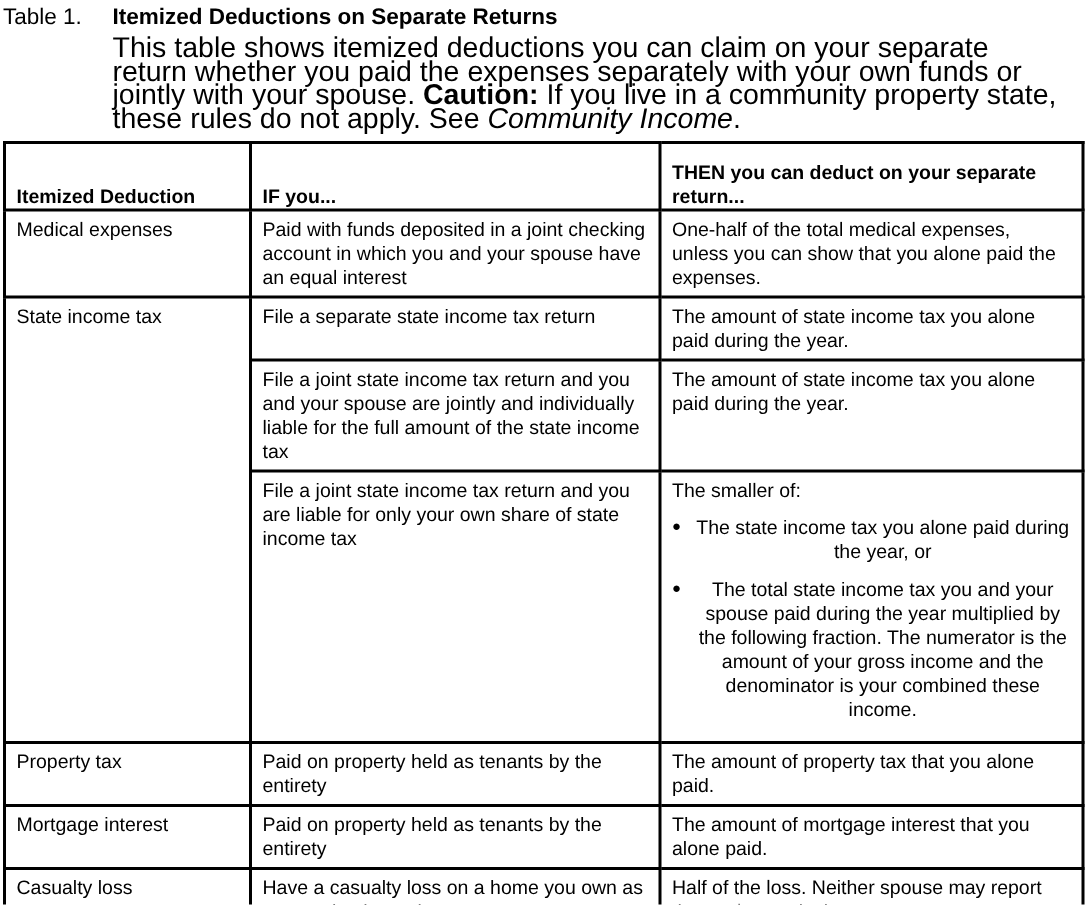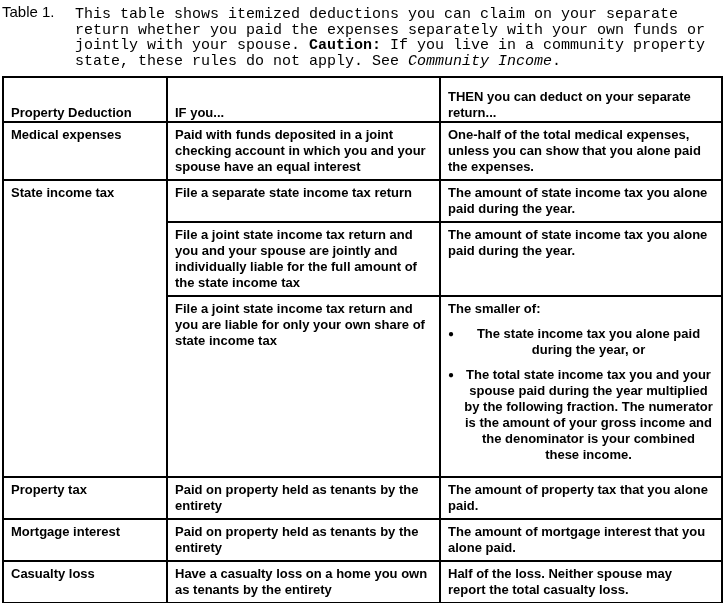--- a/index.html
+++ b/index.html
@@ -10,37 +10,36 @@
     color: #000000;
     overflow: hidden;
   }
   .page { width: 725px; height: 603px; padding: 3px 2px 0 2px; }
 
   
   .caption { display: grid; grid-template-columns: 73px 1fr; margin-bottom: 7px; }
   .table-label { font-size: 15px; line-height: 18px; }
   .caption-right { max-width: 648px; }
   .table-title { font-size: 15px; font-weight: bold; line-height: 18px; }
-  .table-intro { font-size: 15px; line-height: 15.5px; margin-top: 4px; max-width: 636px; font-family: Liberation Mono, monospace; }
+  .table-intro { font-size: 19px; line-height: 15.5px; margin-top: 4px; max-width: 636px; }
   .bold { font-weight: bold; }
   .italic { font-style: italic; }
 
   
   table { border-collapse: collapse; width: 719px; table-layout: fixed; }
   col.c1 { width: 164px; }
   col.c2 { width: 273px; }
   col.c3 { width: 282px; }
   th, td {
     border: 2px solid #000000;
     font-size: 13px;
     line-height: 16px;
     text-align: left;
     vertical-align: top;
     padding: 4px 8px 4px 7px;
-    font-weight: bold;
   }
   th { vertical-align: bottom; font-weight: bold; padding-bottom: 0; line-height: 16px; }
   tr.sub td { border-top-width: 1px; }
 
   tr.r-header  { height: 45px; }
   tr.r-medical { height: 56px; }
   tr.r-state1  { height: 41px; }
   tr.r-state2  { height: 73px; }
   tr.r-state3  { height: 170px; }
   tr.r-prop    { height: 41px; }
@@ -54,36 +53,37 @@
   .bullet-text { flex: 1 1 auto; text-align: center; }
 </style>
 </head>
 <body>
 
 <div class="page">
 
   <div class="caption">
     <div class="table-label">Table 1.</div>
     <div class="caption-right">
+      <div class="table-title">Itemized Deductions on Separate Returns</div>
       <div class="table-intro">
         <span>This table shows itemized deductions you can claim on your separate return whether you paid the expenses separately with your own funds or jointly with your spouse. </span><span class="bold">Caution:</span><span> If you live in a community property state, these rules do not apply. See </span><span class="italic">Community Income</span><span>.</span>
       </div>
     </div>
   </div>
 
   <table>
     <colgroup>
         <col class="c1">
         <col class="c2">
         <col class="c3">
       </colgroup>
 
     <tbody>
         <tr class="r-header">
-      <th>Property Deduction</th>
+      <th>Itemized Deduction</th>
       <th>IF you...</th>
       <th>THEN you can deduct on your separate return...</th>
     </tr>
 
     <tr class="r-medical">
       <td>Medical expenses</td>
       <td>Paid with funds deposited in a joint checking account in which you and your spouse have an equal interest</td>
       <td>One-half of the total medical expenses, unless you can show that you alone paid the expenses.</td>
     </tr>
 

